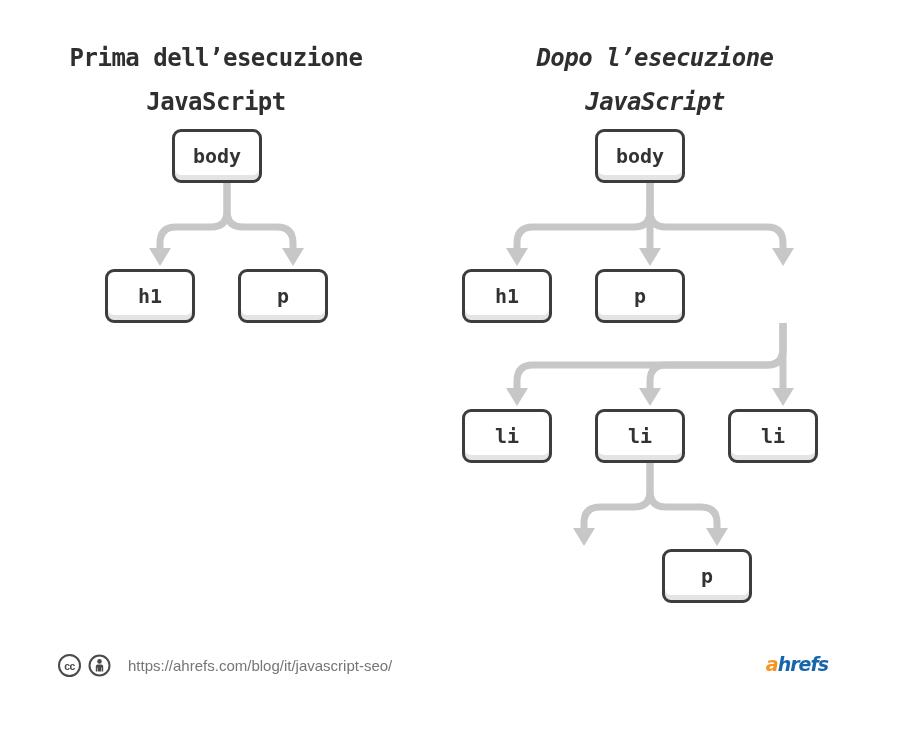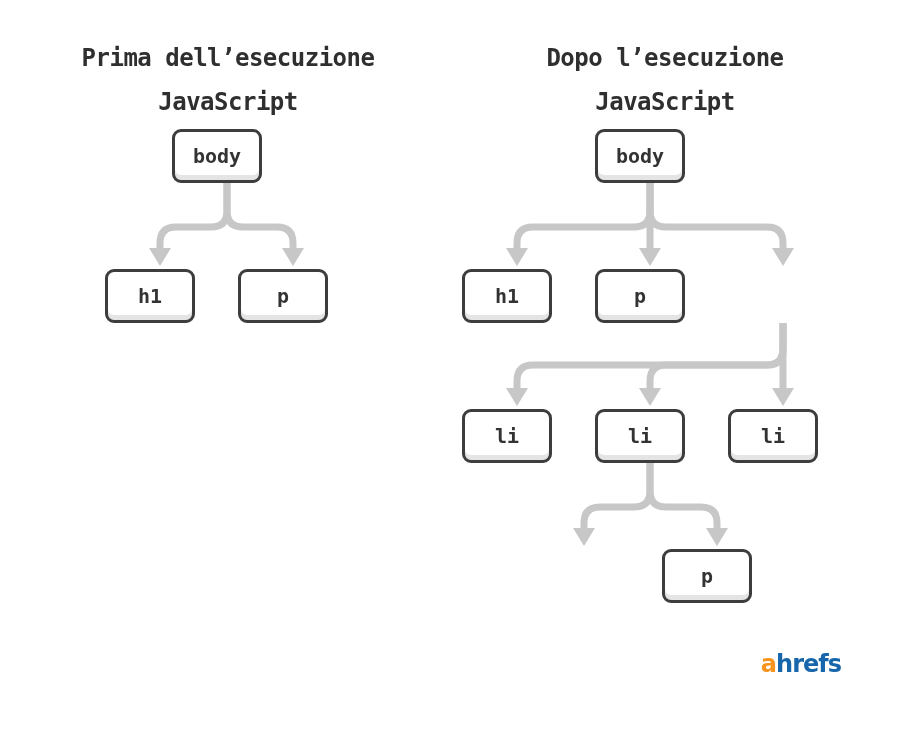--- a/index.html
+++ b/index.html
@@ -67,25 +67,26 @@
     font-weight:bold;font-size:10.5px;color:var(--icon_gray);
     letter-spacing:-0.5px;
   }
   .source-url{
     margin-left:10px;
     font-family:"Liberation Sans", sans-serif;
     font-size:15px;color:var(--url_gray);
     white-space:nowrap;
   }
   .logo{
-    position:absolute;right:59px;top:649px;
+    position:absolute;right:72px;top:649px;
     font-family:"DejaVu Sans", sans-serif;
-    font-weight:800;font-size:24px;line-height:30px;
+    font-weight:800;font-size:19px;line-height:30px;
     letter-spacing:-1px;
     z-index:2;
+    font-style:italic;
   }
   .logo .logo-a{color:var(--logo_orange);}
   .logo .logo-rest{color:var(--logo_blue);}
 </style>
 </head>
 <body>
 
 <div class="canvas">
 
   <svg class="connectors" width="900" height="736" viewBox="0 0 900 736" aria-hidden="true">
@@ -108,39 +109,48 @@
     <polygon class="arrow" points="506,388 528,388 517,406"></polygon>
     <path class="edge" d="M 783 323 V 349 Q 783 365 767 365 H 666 Q 650 365 650 381 V 389"></path>
     <polygon class="arrow" points="639,388 661,388 650,406"></polygon>
 
     <path class="edge" d="M 650 463 V 491 Q 650 507 634 507 H 600 Q 584 507 584 523 V 529"></path>
     <polygon class="arrow" points="573,528 595,528 584,546"></polygon>
     <path class="edge" d="M 650 463 V 491 Q 650 507 666 507 H 701 Q 717 507 717 523 V 529"></path>
     <polygon class="arrow" points="706,528 728,528 717,546"></polygon>
   </svg>
 
-  <div class="diagram-title" style="left:28px;top:36px;">
+  <div class="diagram-title" style="left:16px;top:36px;">
     <div>Prima dell’esecuzione</div>
     <div>JavaScript</div>
   </div>
-  <div class="diagram-title" style="left:465px;top:36px;">
+  <div class="diagram-title" style="left:455px;top:36px;font-style:italic;">
     <div>Dopo l’esecuzione</div>
     <div>JavaScript</div>
   </div>
 
   <div class="node" style="left:172px;top:129px;">body</div>
   <div class="node" style="left:105px;top:269px;">h1</div>
   <div class="node" style="left:238px;top:269px;">p</div>
 
   <div class="node" style="left:595px;top:129px;">body</div>
   <div class="node" style="left:462px;top:269px;">h1</div>
   <div class="node" style="left:595px;top:269px;">p</div>
   <div class="node" style="left:462px;top:409px;">li</div>
   <div class="node" style="left:595px;top:409px;">li</div>
   <div class="node" style="left:728px;top:409px;">li</div>
   <div class="node" style="left:662px;top:549px;">p</div>
 
+  <div class="footer">
+    <div class="cc-circle">cc</div>
+    <svg class="by-icon" width="23" height="23" viewBox="0 0 23 23" aria-hidden="true">
+      <circle cx="11.5" cy="11.5" r="10" fill="none" stroke="var(--icon_gray)" stroke-width="2"></circle>
+      <circle cx="11.5" cy="7.4" r="2.3" fill="var(--icon_gray)"></circle>
+      <path d="M7.8 17.5 V12.6 Q7.8 10.6 9.8 10.6 H13.2 Q15.2 10.6 15.2 12.6 V17.5 H13.7 V13.4 H13.2 V17.5 H9.8 V13.4 H9.3 V17.5 Z" fill="var(--icon_gray)"></path>
+    </svg>
+    <span class="source-url">https://ahrefs.com/blog/it/javascript-seo/</span>
+  </div>
 
   <div class="logo">
     <span class="logo-a">a</span><span class="logo-rest">hrefs</span>
   </div>
 
 </div>
 
 </body></html>

